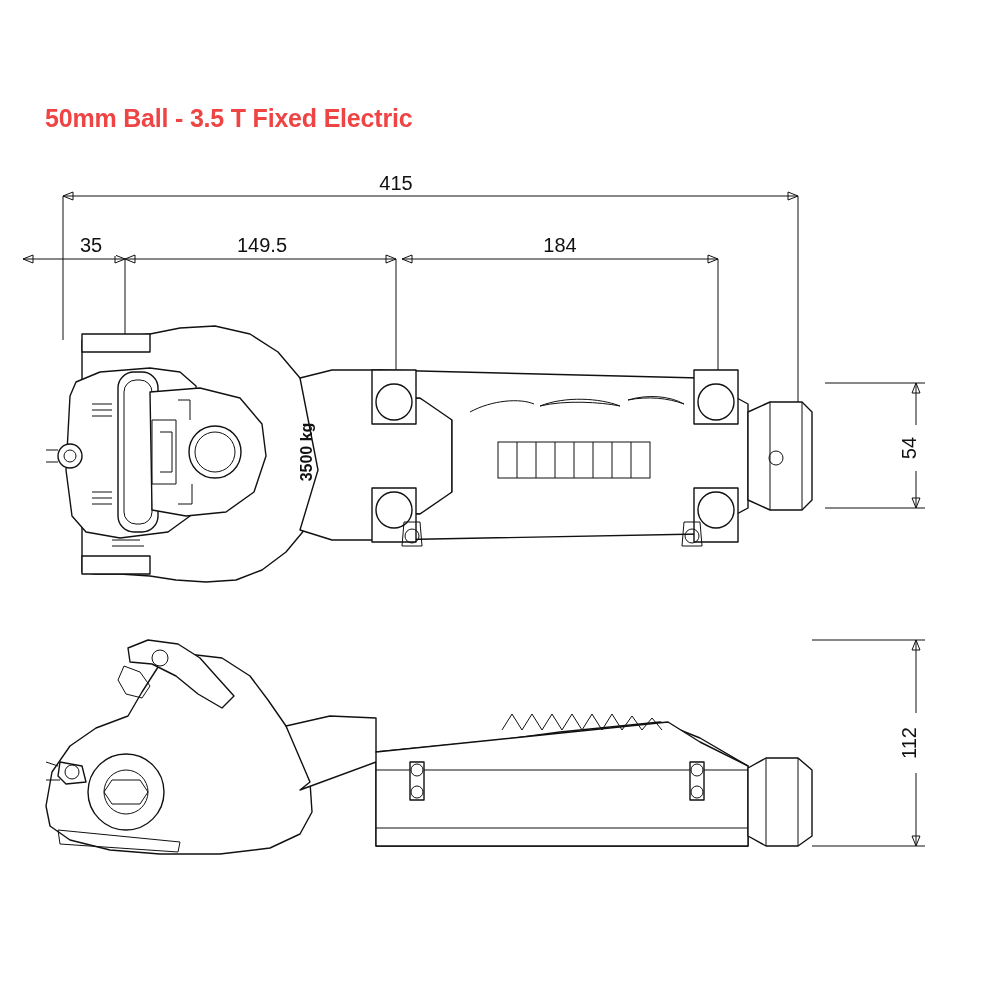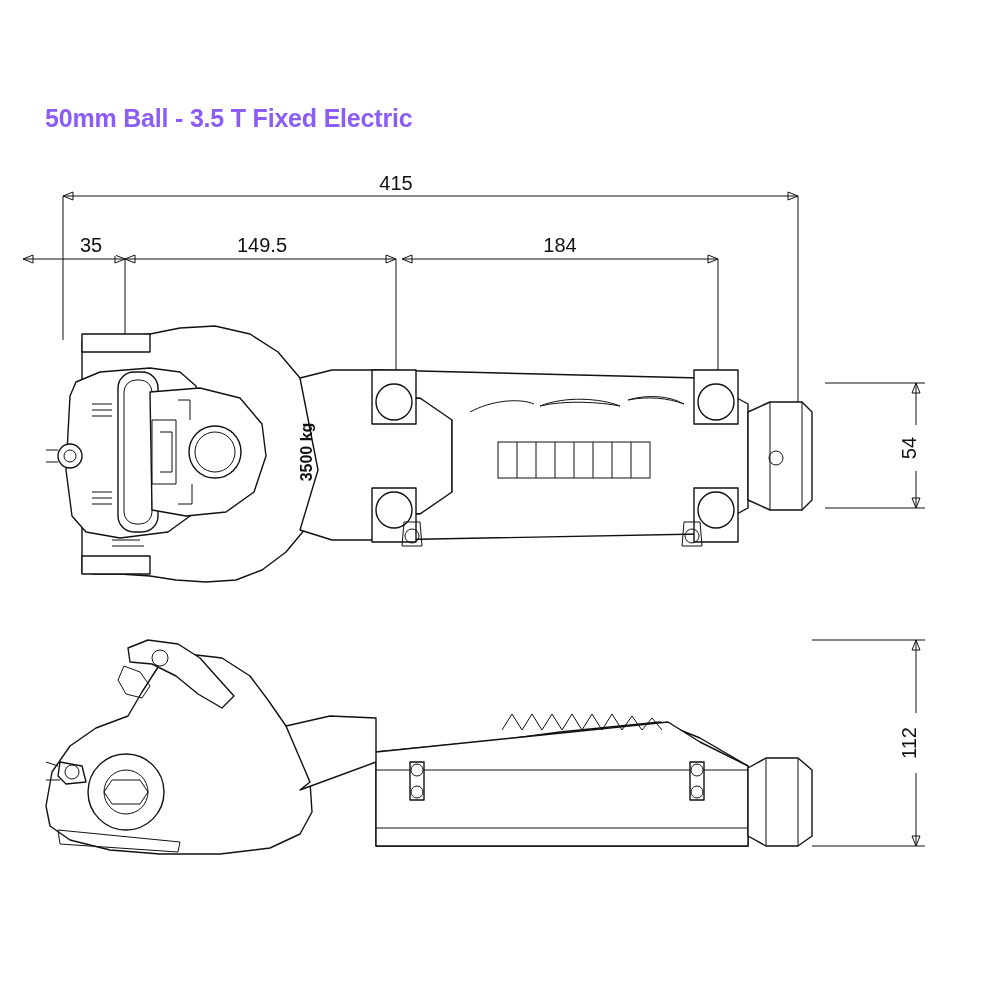--- a/index.html
+++ b/index.html
@@ -23,21 +23,21 @@
     height: 1000px;
     background: #fff;
   }
   #title {
     position: absolute;
     left: 45px;
     top: 104px;
     font-size: 25px;
     font-weight: bold;
     letter-spacing: -0.2px;
-    color: #8b5cf6;
+    color: #ef4444;
     white-space: nowrap;
   }
   svg.drawing {
     position: absolute;
     left: 0;
     top: 0;
     width: 1000px;
     height: 1000px;
   }
   .dimtext {

